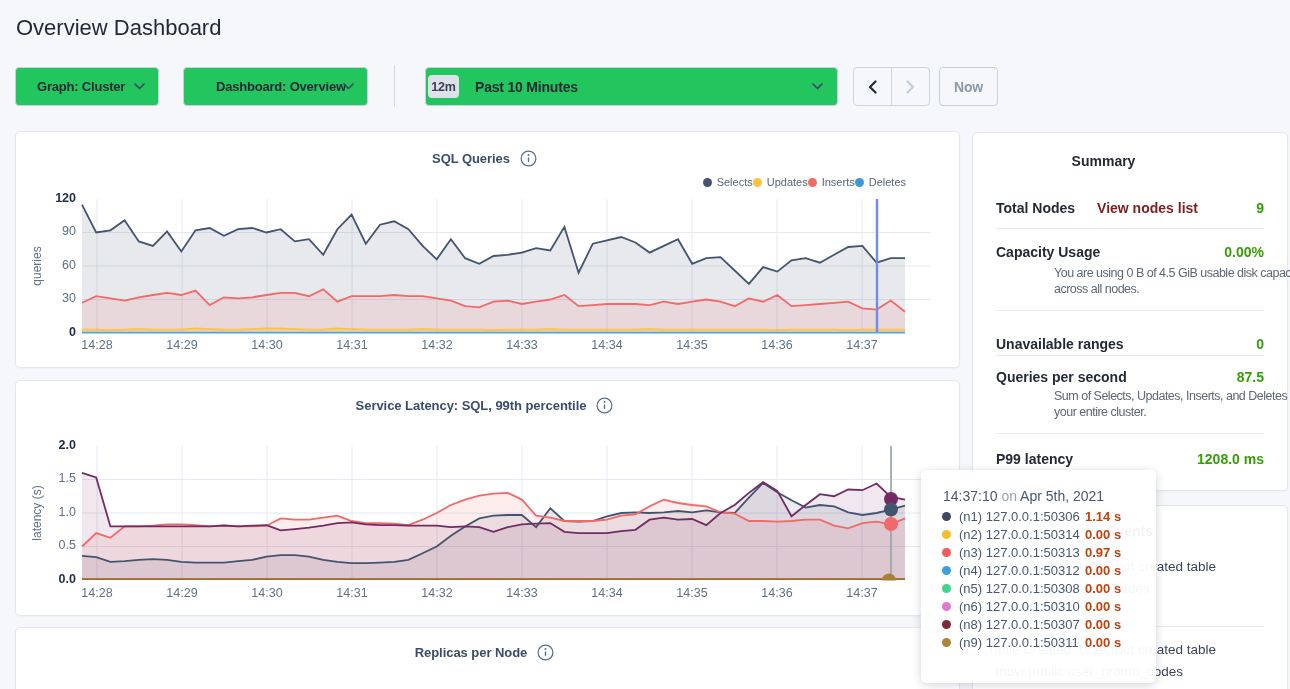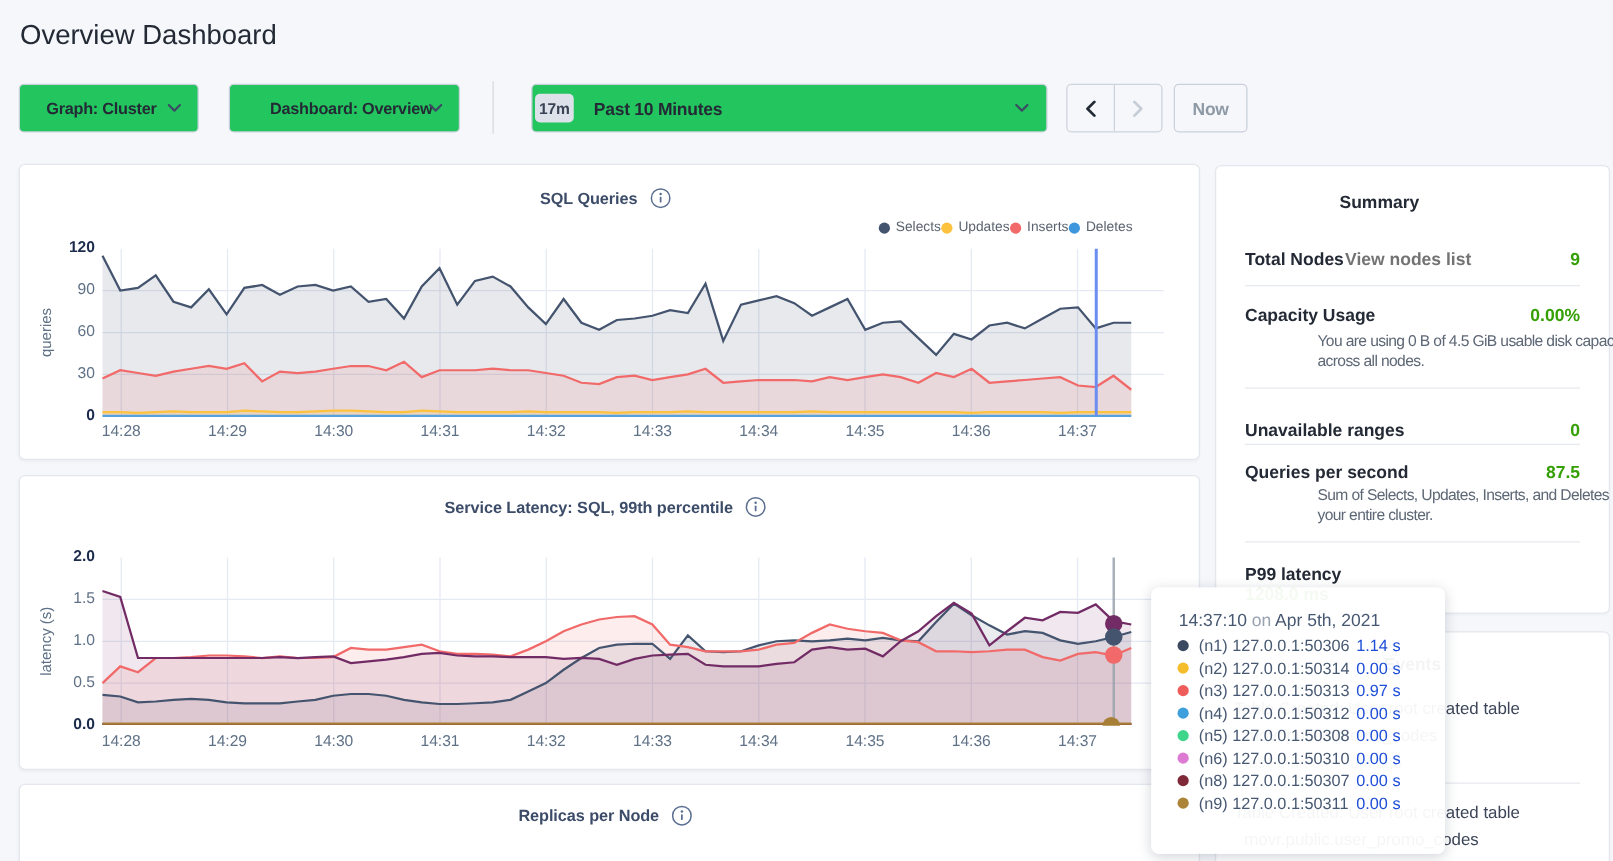--- a/index.html
+++ b/index.html
@@ -20,21 +20,21 @@
 .sdesc { position:absolute; left:1054px; font-size:12.5px; letter-spacing:-0.5px; color:#5d6775; line-height:15.5px; white-space:nowrap; }
 .sdiv { position:absolute; left:996px; width:268px; height:1px; background:#e6e9ee; }
 .tt { position:absolute; left:921px; top:470px; width:235px; height:213px; background:rgba(255,255,255,0.95);
   border-radius:6px; box-shadow:0 2px 10px rgba(50,60,80,0.22); z-index:50; }
 .tth { position:absolute; left:22px; top:18px; font-size:14px; color:#475872; }
 .tth .on { color:#97a1b0; }
 .ttrs { position:absolute; left:21px; top:38px; right:8px; }
 .ttr { height:17.95px; display:flex; align-items:center; font-size:13px; color:#475872; }
 .ttd { width:9px; height:9px; border-radius:50%; margin-right:8px; flex:0 0 auto; }
 .ttl { width:126px; }
-.ttv { font-weight:400; color:#1d4ed8;text-align:right; }
+.ttv { font-weight:700; color:#c2410c;text-align:right; }
 .ev1 { position:absolute; font-size:13.5px; color:#3b4557; white-space:nowrap; }
 </style></head>
 <body>
 <h1>Overview Dashboard</h1>
 
 <div class="ctrl" style="left:15px; width:144px;">
     <span style="margin-left:21px;">Graph: Cluster</span>
     <span style="position:absolute; right:13px; display:flex;">
       <svg width="11" height="7" viewBox="0 0 11 7" style="flex:0 0 auto">
         <path d="M1 1 L5.5 5.5 L10 1" fill="none" stroke="#3c4b63" stroke-width="1.7" stroke-linecap="round" stroke-linejoin="round"></path>
@@ -44,21 +44,21 @@
 <div class="ctrl" style="left:183px; width:185px;">
     <span style="margin-left:32px;">Dashboard: Overview</span>
     <span style="position:absolute; right:13px; display:flex;">
       <svg width="11" height="7" viewBox="0 0 11 7" style="flex:0 0 auto">
         <path d="M1 1 L5.5 5.5 L10 1" fill="none" stroke="#3c4b63" stroke-width="1.7" stroke-linecap="round" stroke-linejoin="round"></path>
       </svg>
     </span>
   </div>
 <div class="divv"></div>
 <div class="ctrl" style="left:425px; width:413px; font-size:14px;">
-  <span style="margin-left:2px; background:#dce1ea; color:#3a4355; border-radius:4px; font-size:12.5px; width:31px; height:23.5px; display:inline-flex; align-items:center; justify-content:center;">17m</span>
+  <span style="margin-left:2px; background:#dce1ea; color:#3a4355; border-radius:4px; font-size:12.5px; width:31px; height:23.5px; display:inline-flex; align-items:center; justify-content:center;">12m</span>
   <span style="margin-left:16px;">Past 10 Minutes</span>
   <span style="position:absolute; right:14px; display:flex;">
       <svg width="11" height="7" viewBox="0 0 11 7" style="flex:0 0 auto">
         <path d="M1 1 L5.5 5.5 L10 1" fill="none" stroke="#3c4b63" stroke-width="1.7" stroke-linecap="round" stroke-linejoin="round"></path>
       </svg>
     </span>
 </div>
 <div class="abs" style="left:853px; top:67px; width:77px; height:39px; border:1px solid #cdd4dd; border-radius:4px; display:flex;">
   <div style="flex:1; display:flex; align-items:center; justify-content:center; border-right:1px solid #cdd4dd;">
     <svg width="9" height="14" viewBox="0 0 9 14">
@@ -183,42 +183,42 @@
 <div class="card" style="left:15px; top:627px; width:945px; height:200px;"></div>
 <div class="ctitle" style="left:12px; top:644px; width:945px;">Replicas per Node <svg width="17" height="17" viewBox="0 0 17 17" style="flex:0 0 auto">
       <circle cx="8.5" cy="8.5" r="7.4" fill="none" stroke="#5a6e91" stroke-width="1.2"></circle>
       <circle cx="8.5" cy="5.1" r="1.0" fill="#5a6e91"></circle>
       <rect x="7.8" y="7.3" width="1.4" height="4.7" rx="0.7" fill="#5a6e91"></rect>
     </svg></div>
 
 <div class="card" style="left:972px; top:132px; width:316px; height:359px;"></div>
 <div class="abs" style="left:972px; top:153px; width:263px; text-align:center; font-size:14px; font-weight:700; color:#242a35;">Summary</div>
 <div class="srow" style="top:199px;">
-    <span><span class="slabel">Total Nodes</span><a class="slabel" style="color:#737373; margin-left:1px; text-decoration:none;">View nodes list</a></span>
+    <span><span class="slabel">Total Nodes</span><a class="slabel" style="color:#7f1d1d; margin-left:22px; text-decoration:none;">View nodes list</a></span>
     <span class="sval">9</span>
   </div>
 <div class="sdiv" style="top:228px;"></div>
 <div class="srow" style="top:244px;">
     <span class="slabel">Capacity Usage</span>
     <span class="sval">0.00%</span>
   </div>
 <div class="sdesc" style="top:266px;">You are using 0 B of 4.5 GiB usable disk capacity<br>across all nodes.</div>
 <div class="sdiv" style="top:310px;"></div>
 <div class="srow" style="top:336px;gap:20px;">
     <span class="slabel">Unavailable ranges</span>
     <span class="sval">0</span>
   </div>
 <div class="sdiv" style="top:355px;"></div>
 <div class="srow" style="top:369px;">
     <span class="slabel">Queries per second</span>
     <span class="sval">87.5</span>
   </div>
 <div class="sdesc" style="top:389px;">Sum of Selects, Updates, Inserts, and Deletes across<br>your entire cluster.</div>
 <div class="sdiv" style="top:433px;"></div>
-<div class="srow" style="top:451px;flex-direction:column;">
+<div class="srow" style="top:451px;">
     <span class="slabel">P99 latency</span>
     <span class="sval">1208.0 ms</span>
   </div>
 
 <div class="card" style="left:972px; top:505px; width:316px; height:300px;"></div>
 <div class="abs" style="left:972px; top:523px; width:316px; text-align:center; font-size:14px; font-weight:700; color:#242a35;">Events</div>
 <div class="ev1" style="right:74px; top:559px;">Table Created: User root created table</div>
 <div class="ev1" style="left:996px; top:581px;">movr.public.promo_codes</div>
 <div class="ev1" style="left:996px; top:603px; font-size:12.5px; color:#8b94a1;">less than a minute ago</div>
 <div class="sdiv" style="top:626px;"></div>

